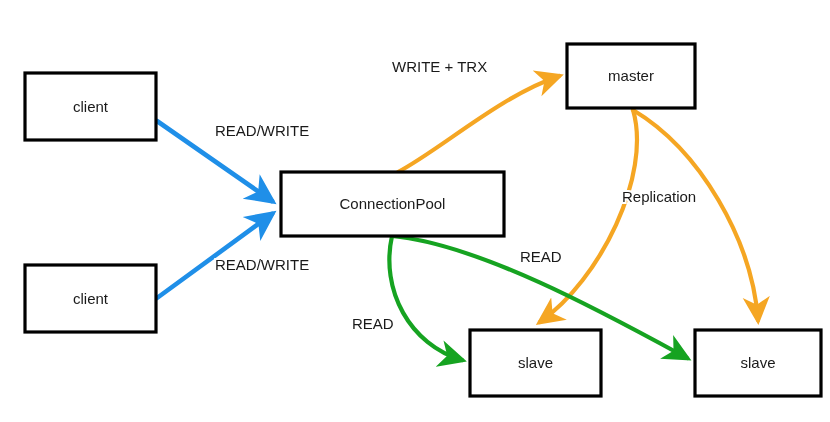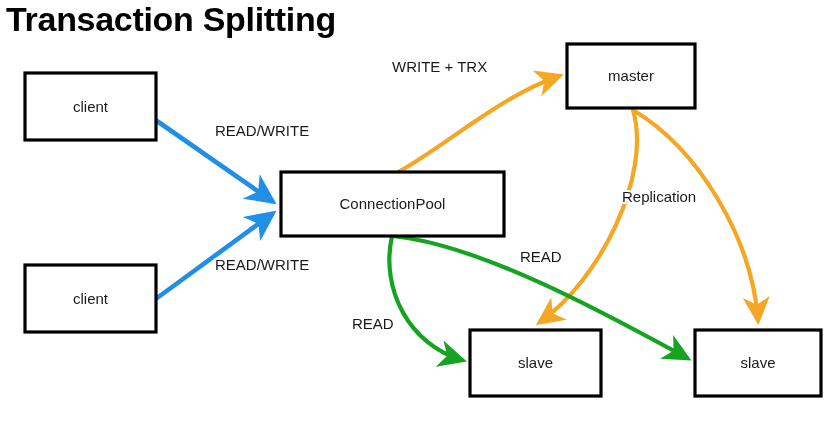--- a/index.html
+++ b/index.html
@@ -58,21 +58,20 @@
   .edge-path {
     fill: none;
     stroke-linecap: round;
   }
 </style>
 </head>
 <body>
 
 <div id="diagram-root">
 
-  <div id="diagram-title">Transaction Splitting</div>
 
   <svg class="diagram-canvas" viewBox="0 0 830 422">
     <defs>
       <marker id="arrow-blue" viewBox="0 0 12 12" refX="9.2" refY="6" markerWidth="7.2" markerHeight="7.2" orient="auto-start-reverse">
         <path d="M 0 0.6 L 11.2 6 L 0 11.4 L 3.1 6 Z" fill="#1f8fe8"></path>
       </marker>
       <marker id="arrow-orange" viewBox="0 0 12 12" refX="9.2" refY="6" markerWidth="7.2" markerHeight="7.2" orient="auto-start-reverse">
         <path d="M 0 0.6 L 11.2 6 L 0 11.4 L 3.1 6 Z" fill="#f5a623"></path>
       </marker>
       <marker id="arrow-green" viewBox="0 0 12 12" refX="9.2" refY="6" markerWidth="7.2" markerHeight="7.2" orient="auto-start-reverse">

